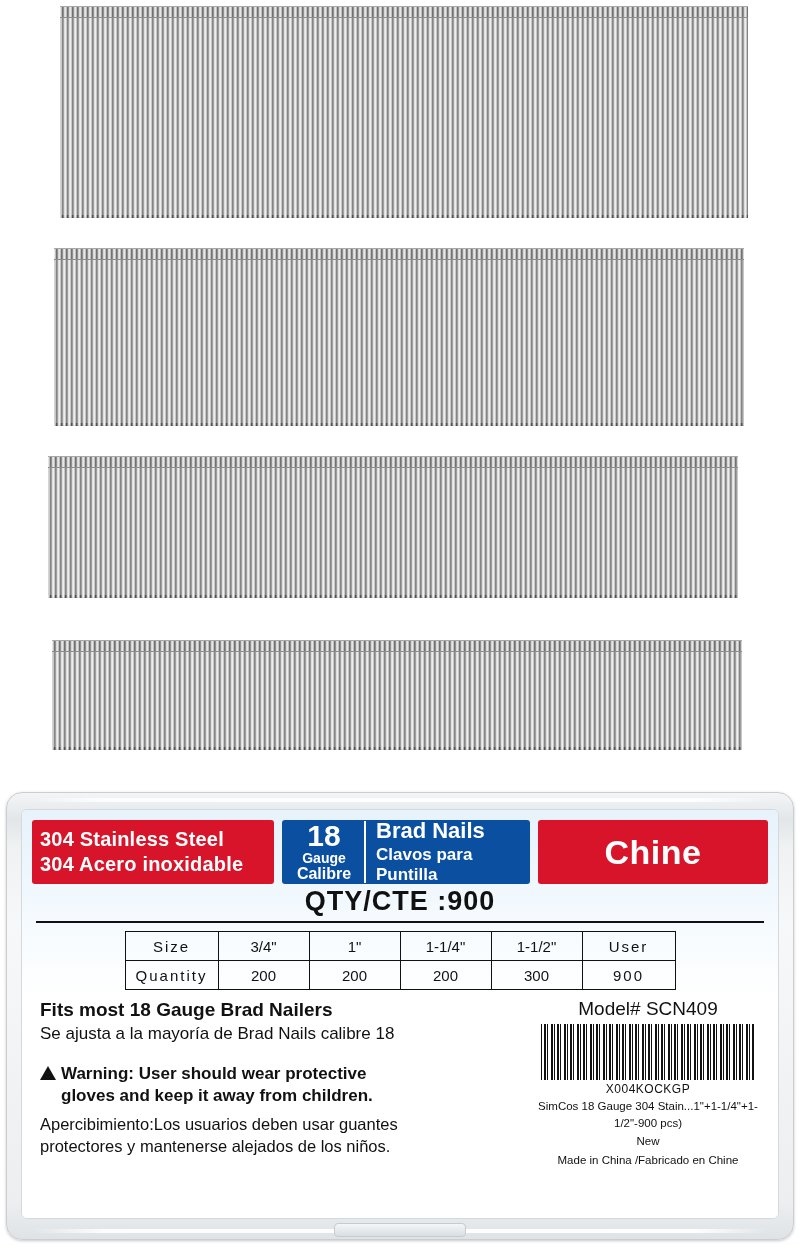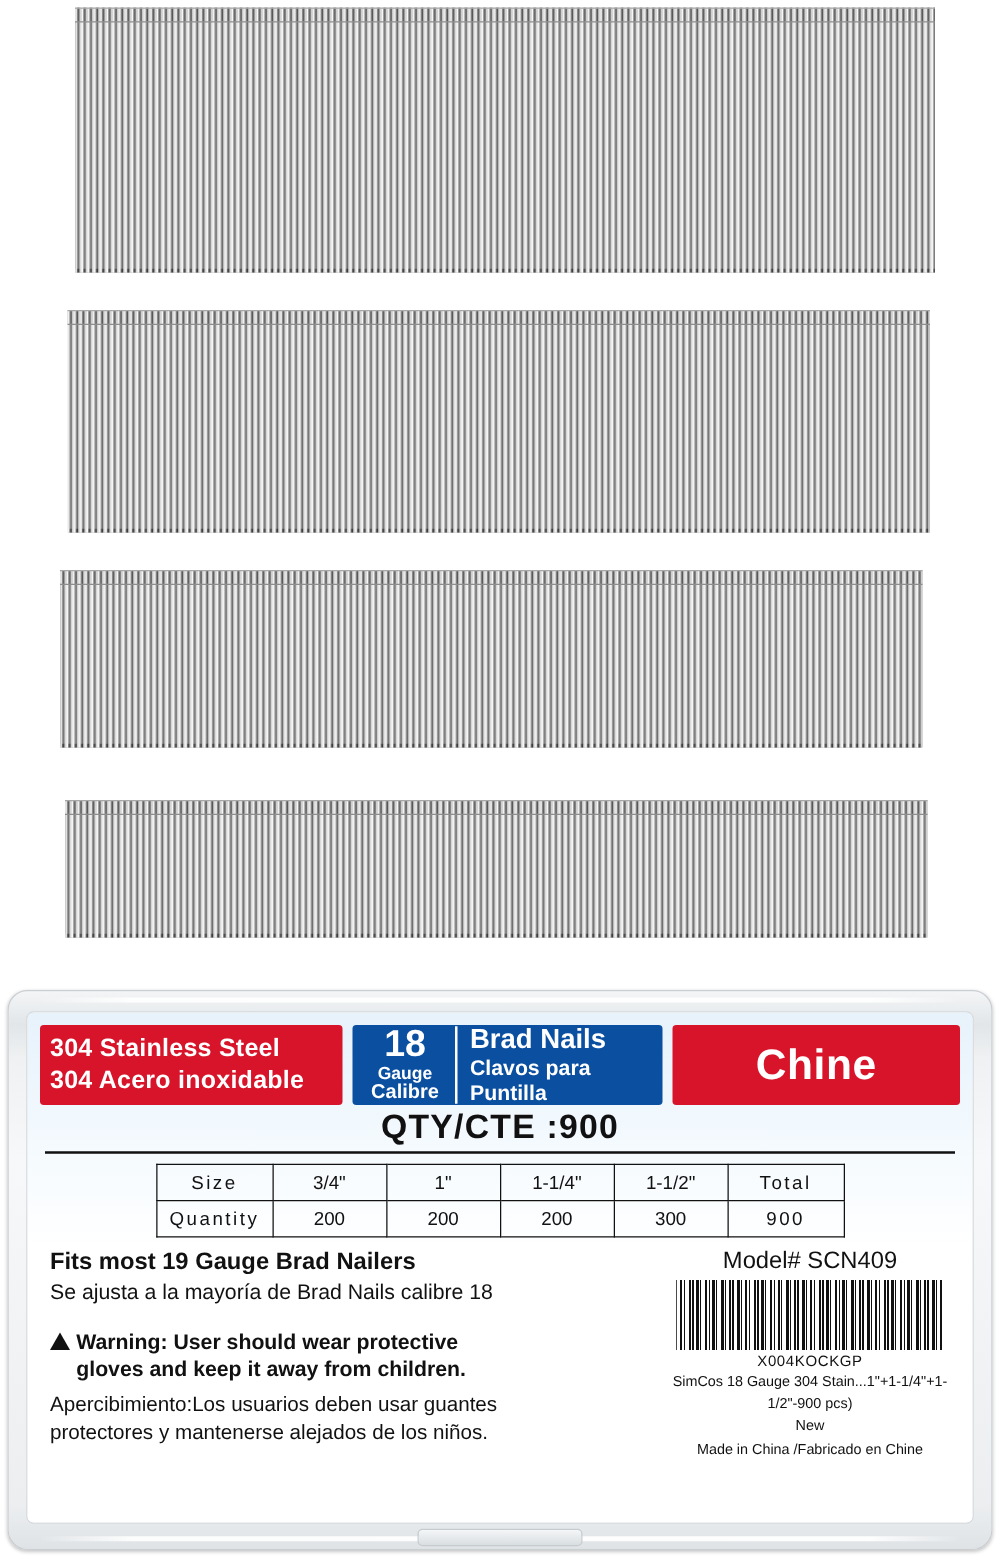--- a/index.html
+++ b/index.html
@@ -367,37 +367,37 @@
 
       <div class="spec-wrap">
         <table class="spec">
           <tbody>
               <tr>
             <td class="lbl">Size</td>
             <td class="c">3/4"</td>
             <td class="c">1"</td>
             <td class="c">1-1/4"</td>
             <td class="c">1-1/2"</td>
-            <td class="tot">Total</td>
+            <td class="tot">User</td>
           </tr>
           <tr>
             <td class="lbl">Quantity</td>
             <td class="c">200</td>
             <td class="c">200</td>
             <td class="c">200</td>
             <td class="c">300</td>
             <td class="tot">900</td>
           </tr>
         </tbody>
           </table>
       </div>
 
       <div class="bottom">
         <div class="bottom-left">
-          <div class="fits-1">Fits most 19 Gauge Brad Nailers</div>
+          <div class="fits-1">Fits most 18 Gauge Brad Nailers</div>
           <div class="fits-2">Se ajusta a la mayoría de Brad Nails calibre 18</div>
 
           <div class="warn-line">
             <div class="warn-tri"></div>
             <div>
               <div class="warn-text">Warning: User should wear protective</div>
               <div class="warn-text">gloves and keep it away from children.</div>
             </div>
           </div>
 

